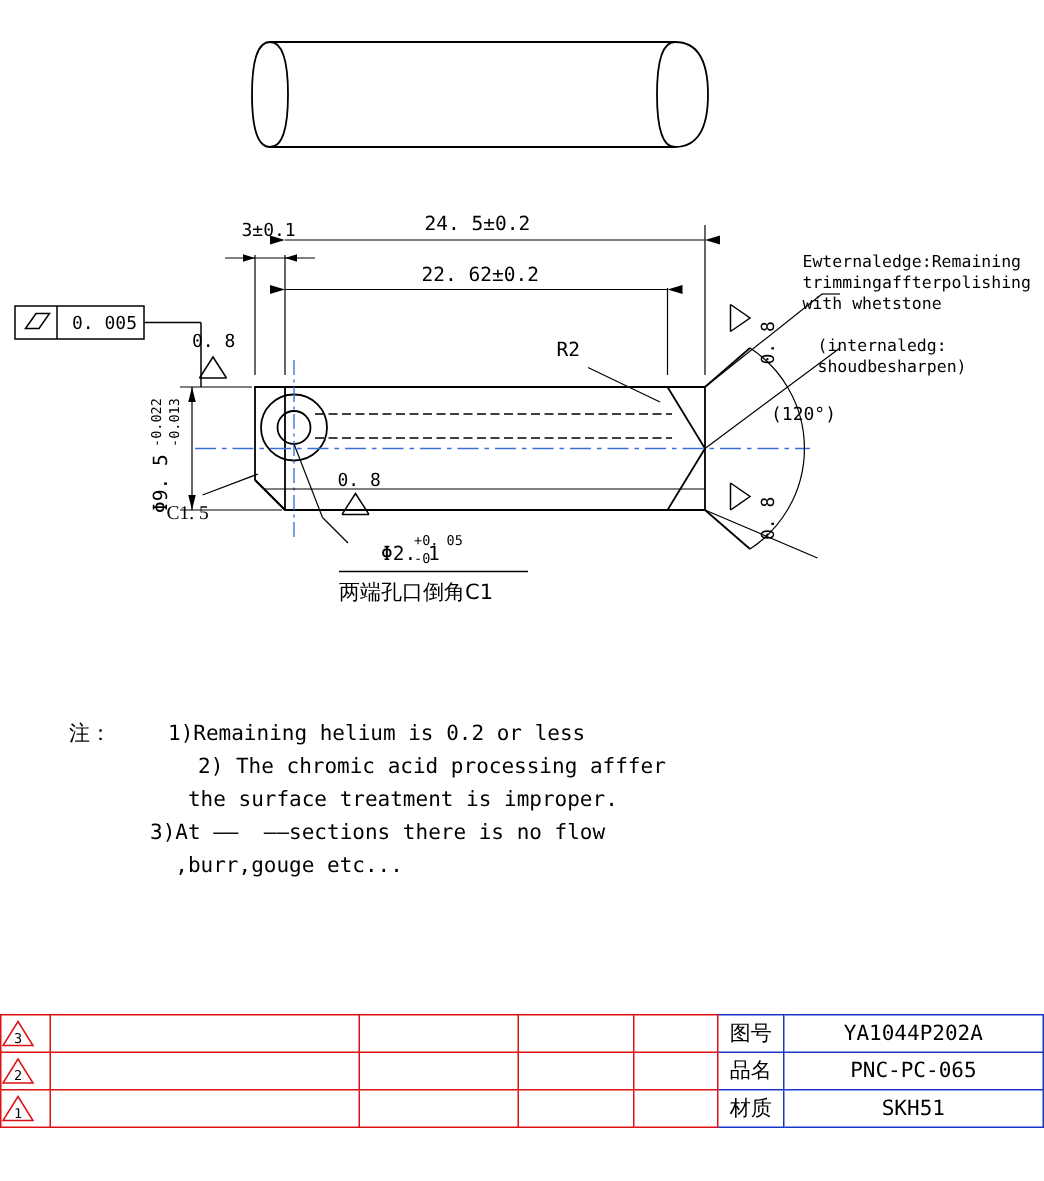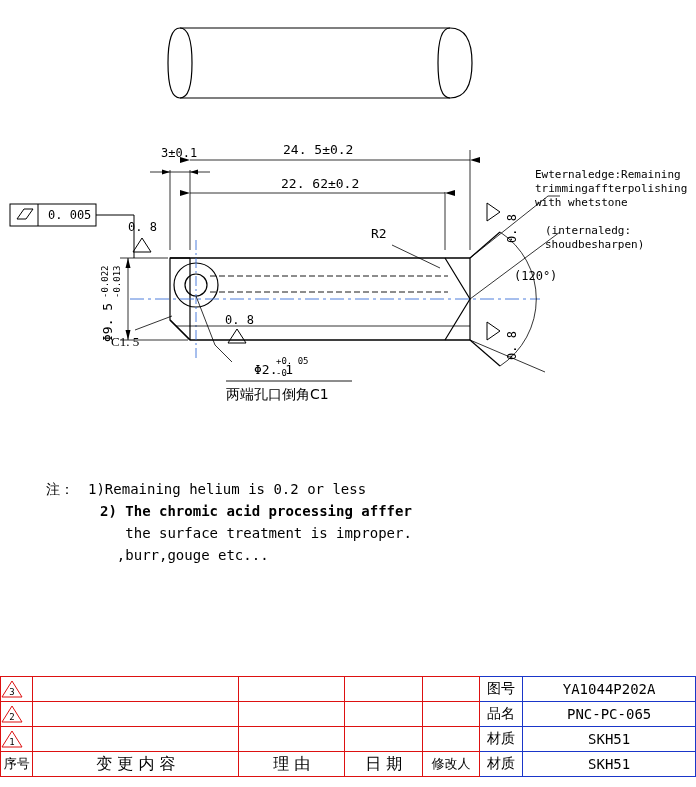--- a/index.html
+++ b/index.html
@@ -192,23 +192,24 @@
 <div class="abs" style="left:535px;top:168px;width:160px;">
   <div class="txt t11" style="left:0;top:0;">Ewternaledge:Remaining</div>
   <div class="txt t11" style="left:0;top:14px;">trimmingaffterpolishing</div>
   <div class="txt t11" style="left:0;top:28px;">with whetstone</div>
   <div class="txt t11" style="left:10px;top:56px;">(internaledg:</div>
   <div class="txt t11" style="left:10px;top:70px;">shoudbesharpen)</div>
 </div>
 
 <div class="notes">
   <div style="position:absolute;left:0;top:0;">注：</div>
-  <div style="margin-left:42px;">1)Remaining helium is 0.2 or less</div>
-  <div style="margin-left:54px;font-weight:bold;">2) The chromic acid processing afffer</div>
+  <div style="margin-left:66px;">1)Remaining helium is 0.2 or less</div>
+  <div style="margin-left:86px;">2) The chromic acid processing afffer</div>
   <div style="margin-left:54px;">   the surface treatment is improper.</div>
+  <div style="margin-left:54px;">3)At ——  ——sections there is no flow</div>
   <div style="margin-left:54px;">  ,burr,gouge etc...</div>
 </div>
 
 <div class="tbl">
   <table>
     <tbody>
         <tr>
       <td style="width:32px;">
         <svg width="22" height="18" viewBox="0 0 22 18" style="vertical-align:middle;">
           <polygon points="11,1 21,17 1,17" fill="none" stroke="#d11" stroke-width="1"></polygon>
@@ -243,24 +244,15 @@
           <text x="11" y="15" font-size="9" text-anchor="middle" fill="#000" font-family="DejaVu Sans Mono, monospace">1</text>
         </svg>
       </td>
       <td></td>
       <td></td>
       <td></td>
       <td></td>
       <td class="bluecell">材质</td>
       <td class="bluecell">SKH51</td>
     </tr>
-    <tr>
-      <td class="cn" style="font-size:13px;">序号</td>
-      <td class="cn" style="font-size:16px;">变 更 内 容</td>
-      <td class="cn" style="font-size:16px;">理 由</td>
-      <td class="cn" style="font-size:16px;">日 期</td>
-      <td class="cn" style="font-size:13px;">修改人</td>
-      <td class="cn bluecell">材质</td>
-      <td class="bluecell">SKH51</td>
-    </tr>
   </tbody>
     </table>
 </div>
 
 </body></html>

